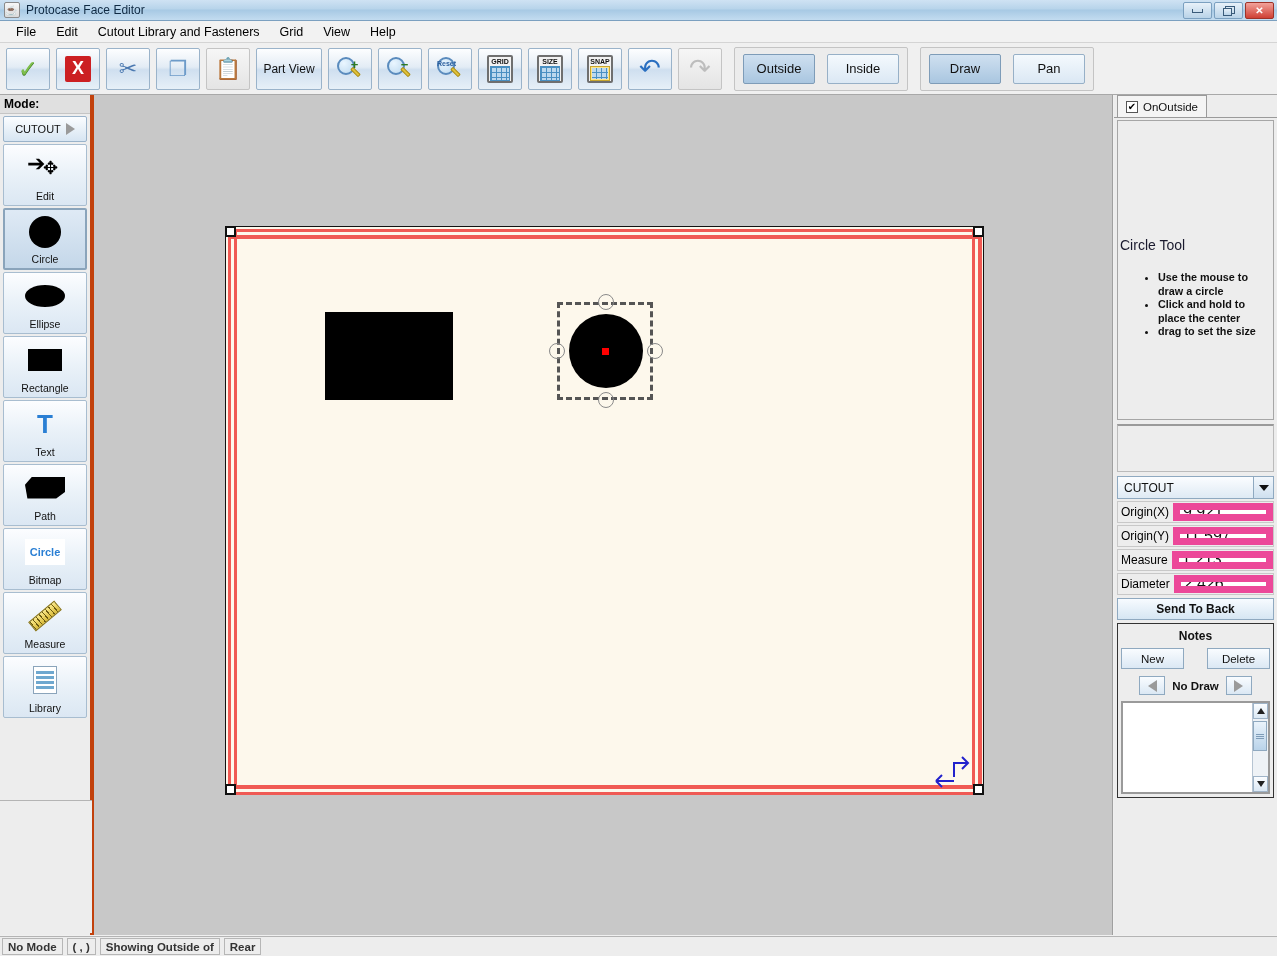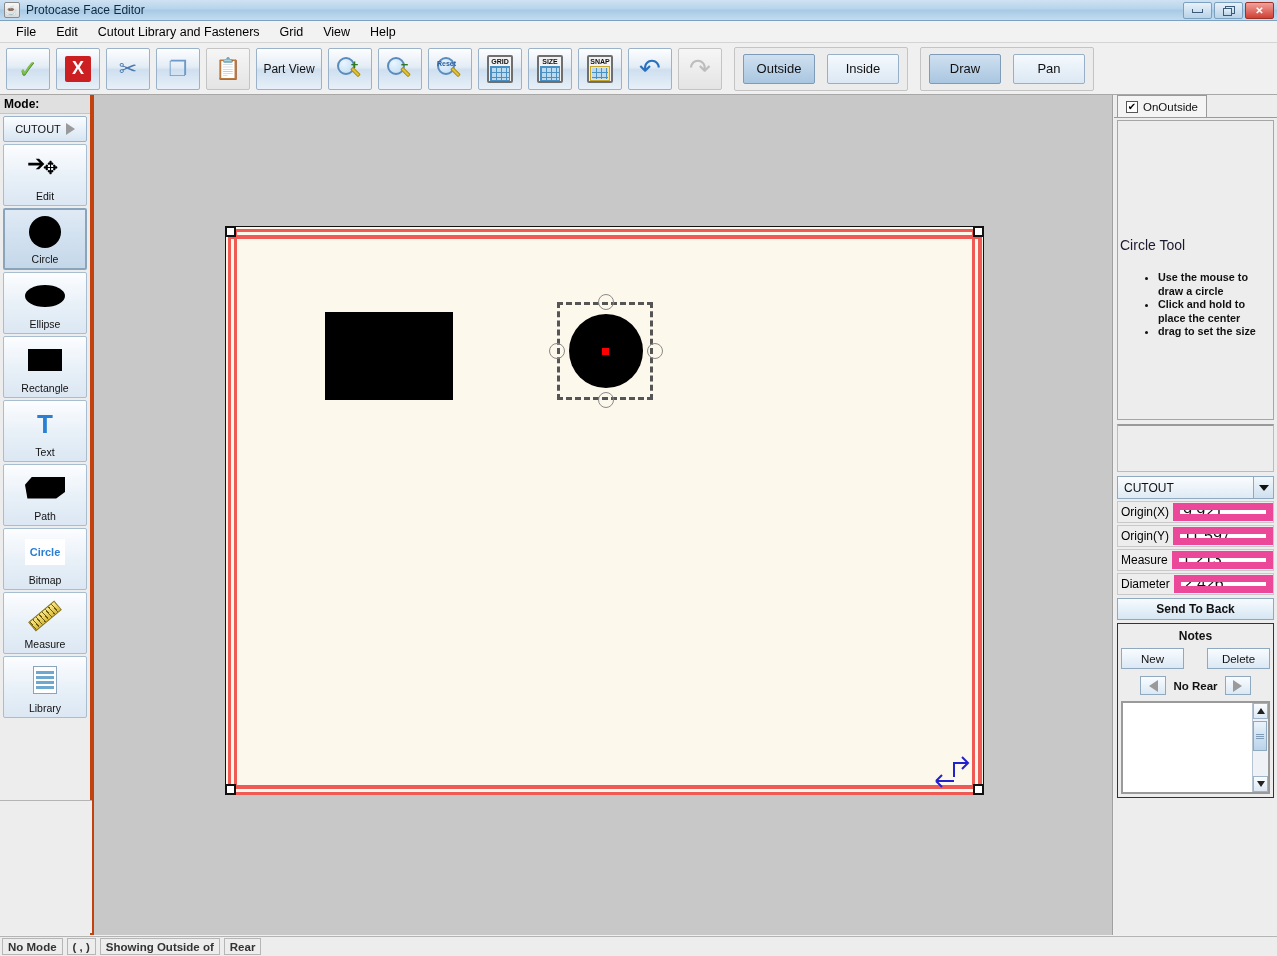--- a/index.html
+++ b/index.html
@@ -514,21 +514,21 @@
     <div class="notes">
       <div class="notes-title">Notes</div>
       <div class="notes-btns">
         <div class="nbtn">New</div>
         <div class="nbtn">Delete</div>
       </div>
       <div class="notes-nav">
         <div class="navbtn">
             <span class="la"></span>
           </div>
-        <div class="notes-count">No Rear</div>
+        <div class="notes-count">No Draw</div>
         <div class="navbtn">
             <span class="ra"></span>
           </div>
       </div>
       <div class="notes-text">
         <div class="area"></div>
         <div class="vscroll">
           <div class="vs-btn vs-up"></div>
           <div class="vs-track">
             <div class="vs-thumb">

